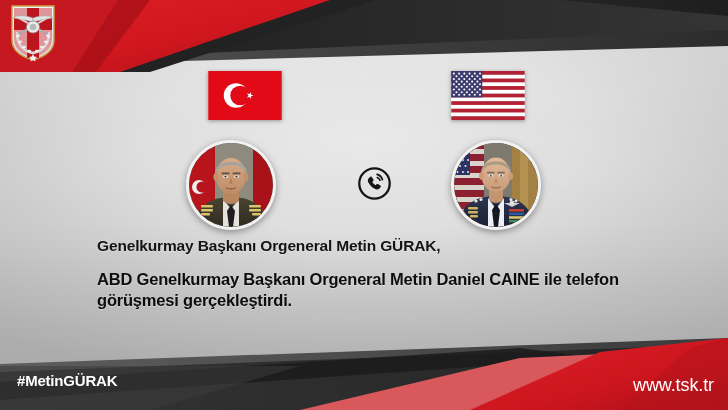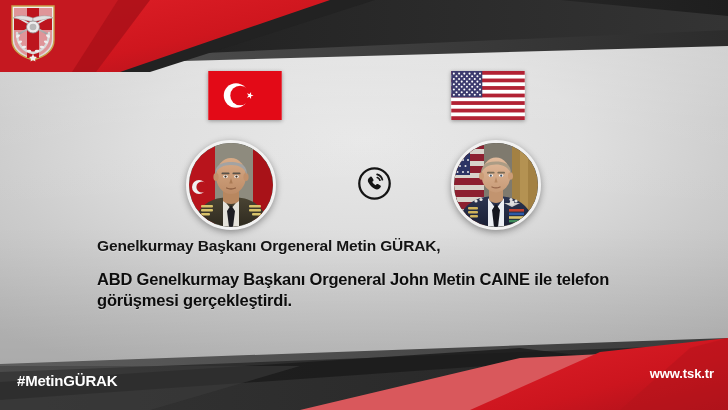--- a/index.html
+++ b/index.html
@@ -113,24 +113,24 @@
     bottom: 21px;
     color: #ffffff;
     font-size: 15px;
     font-weight: bold;
     letter-spacing: -0.2px;
     margin-top: 45px;
   }
   .website {
     position: absolute;
     right: 14px;
-    bottom: 29px;
+    bottom: 14px;
     color: #ffffff;
-    font-size: 13px;
-    font-weight: bold;
+    font-size: 18px;
+    font-weight: normal;
     letter-spacing: -0.1px;
   }
 </style>
 </head>
 <body>
 
 <div class="stage">
 
   <div class="bg-base"></div>
   <div class="bg-vignette"></div>
@@ -470,21 +470,21 @@
     <circle cx="20" cy="20" r="17.4" fill="none" stroke="#141414" stroke-width="2.6"></circle>
     <path d="M13.6,13.6 C12.3,14.9 12.0,16.9 12.9,18.6 C14.6,21.9 17.3,24.6 20.6,26.3 C22.3,27.2 24.3,26.9 25.6,25.6 L26.9,24.3 C27.5,23.7 27.4,22.8 26.7,22.4 L23.9,20.7 C23.3,20.3 22.5,20.5 22.1,21.0 L21.3,22.1 C19.6,21.2 18.2,19.8 17.3,18.1 L18.4,17.3 C18.9,16.9 19.1,16.1 18.7,15.5 L17.0,12.7 C16.6,12.0 15.7,11.9 15.1,12.5 Z" fill="#141414"></path>
     <g fill="none" stroke="#141414" stroke-width="2" stroke-linecap="round">
       <path d="M23.2,13.2 C24.6,13.7 25.7,14.8 26.2,16.2"></path>
       <path d="M23.0,9.6 C25.9,10.4 28.2,12.7 29.0,15.6"></path>
     </g>
   </svg>
 
   <div class="text-block">
     <p class="line-1">Genelkurmay Başkanı Orgeneral Metin GÜRAK,</p>
-    <p class="line-2">ABD Genelkurmay Başkanı Orgeneral John Metin CAINE ile telefon görüşmesi gerçekleştirdi.</p>
+    <p class="line-2">ABD Genelkurmay Başkanı Orgeneral Metin Daniel CAINE ile telefon görüşmesi gerçekleştirdi.</p>
   </div>
 
   <svg class="banner-svg banner-bottom" viewBox="0 0 728 72" preserveAspectRatio="none">
     <defs>
       <linearGradient id="gRedBot" x1="0" y1="0" x2="1" y2="1">
         <stop offset="0%" stop-color="#e0202a"></stop>
         <stop offset="60%" stop-color="#cc151e"></stop>
         <stop offset="100%" stop-color="#a9111a"></stop>
       </linearGradient>
       <linearGradient id="gDarkBotA" x1="0" y1="0" x2="1" y2="0">

